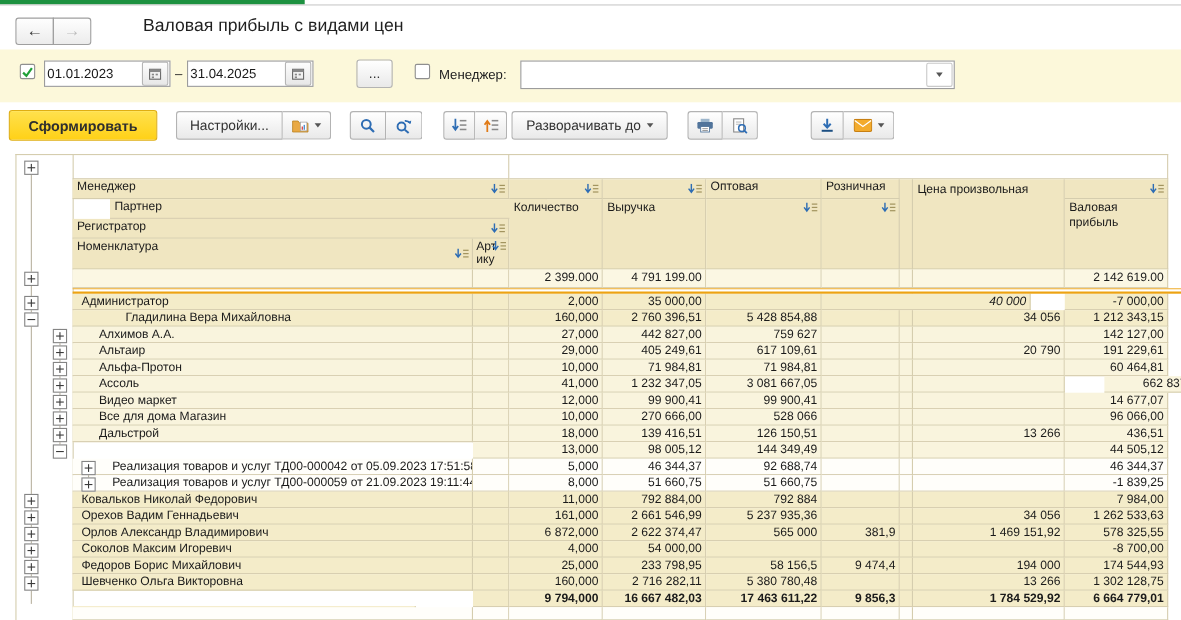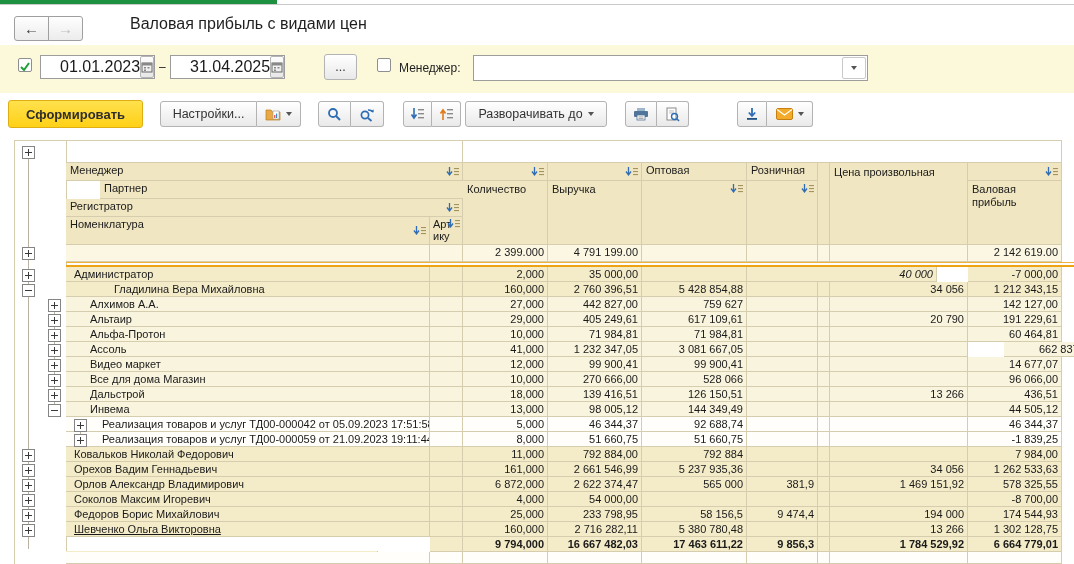--- a/index.html
+++ b/index.html
@@ -12,21 +12,21 @@
   
   .navbtn{width:35px;height:25px;border:1px solid #9f9f9f;background:linear-gradient(#fefefe,#ececec);
           display:flex;align-items:center;justify-content:center;font-size:15px;color:#3c3c3c;}
   #nav-back{left:14px;top:16px;border-radius:3px 0 0 3px;}
   #nav-fwd{left:48px;top:16px;border-radius:0 3px 3px 0;color:#bdbdbd;}
   #title{left:130px;top:15px;font-size:16px;color:#1f1f1f;}
   
   #filterbar{left:0;top:45px;width:1074px;height:48px;background:#fcf8da;}
   .checkbox{width:14px;height:14px;background:#fff;border:1px solid #8f8f8f;border-radius:2px;}
   .input{background:#fff;border:1px solid #9c9c9c;display:flex;align-items:center;}
-  .input .txt{flex:1;padding-left:19px;font-size:16px;}
+  .input .txt{flex:1;padding-left:2px;font-size:12px;}
   .inbtn{width:22px;height:20px;margin-right:1px;border:1px solid #b5b5b5;border-radius:2px;
          background:linear-gradient(#fdfdfd,#e7e7e7);display:flex;align-items:center;justify-content:center;}
   .caret{width:0;height:0;border-left:3.5px solid transparent;border-right:3.5px solid transparent;border-top:4px solid #555;}
   .lbl{font-size:12px;color:#222;}
   
   .btn{position:absolute;box-sizing:border-box;border:1px solid #b3b3b3;border-radius:3px;
        background:linear-gradient(#ffffff,#e9e9e9);display:flex;align-items:center;justify-content:center;
        font-size:12.5px;color:#333;gap:5px;}
   .btn.seg-l{border-radius:3px 0 0 3px;}
   .btn.seg-r{border-radius:0 3px 3px 0;border-left:none;}
@@ -380,21 +380,20 @@
     <div class="cell bg-g1 name" style="left: 66px; top: 247px; width: 364px; height: 15px;"><span style="padding-left:20px;">Дальстрой</span></div>
     <div class="cell bg-g1" style="left: 430px; top: 247px; width: 33px; height: 15px;"></div>
     <div class="cell bg-g1 num" style="left: 463px; top: 247px; width: 85px; height: 15px;">18,000</div>
     <div class="cell bg-g1 num" style="left: 548px; top: 247px; width: 94px; height: 15px;">139 416,51</div>
     <div class="cell bg-g1 num" style="left: 642px; top: 247px; width: 105px; height: 15px;">126 150,51</div>
     <div class="cell bg-g1 num" style="left: 747px; top: 247px; width: 71px; height: 15px;"></div>
     <div class="cell bg-g1 num" style="left: 818px; top: 247px; width: 12px; height: 15px;"></div>
     <div class="cell bg-g1 num" style="left: 830px; top: 247px; width: 138px; height: 15px;">13 266</div>
     <div class="cell bg-g1 num" style="left: 968px; top: 247px; width: 94px; height: 15px;">436,51</div>
     <div class="expbox plus" style="left: 48px; top: 249px;"></div>
-    <div class="cell bg-g1 name" style="left: 66px; top: 262px; width: 364px; height: 15px;"><span style="padding-left:20px;">Инвема</span></div>
     <div class="cell bg-g1" style="left: 430px; top: 262px; width: 33px; height: 15px;"></div>
     <div class="cell bg-g1 num" style="left: 463px; top: 262px; width: 85px; height: 15px;">13,000</div>
     <div class="cell bg-g1 num" style="left: 548px; top: 262px; width: 94px; height: 15px;">98 005,12</div>
     <div class="cell bg-g1 num" style="left: 642px; top: 262px; width: 105px; height: 15px;">144 349,49</div>
     <div class="cell bg-g1 num" style="left: 747px; top: 262px; width: 71px; height: 15px;"></div>
     <div class="cell bg-g1 num" style="left: 818px; top: 262px; width: 12px; height: 15px;"></div>
     <div class="cell bg-g1 num" style="left: 830px; top: 262px; width: 138px; height: 15px;"></div>
     <div class="cell bg-g1 num" style="left: 968px; top: 262px; width: 94px; height: 15px;">44 505,12</div>
     <div class="expbox minus" style="left: 48px; top: 264px;"></div>
     <div class="cell bg-det name" style="left: 66px; top: 277px; width: 364px; height: 15px;"><span style="padding-left:32px;">Реализация товаров и услуг ТД00-000042 от 05.09.2023 17:51:58</span></div>
@@ -460,21 +459,21 @@
     <div class="cell bg-g0 name" style="left: 66px; top: 367px; width: 364px; height: 15px;"><span style="padding-left:4px;">Федоров Борис Михайлович</span></div>
     <div class="cell bg-g0" style="left: 430px; top: 367px; width: 33px; height: 15px;"></div>
     <div class="cell bg-g0 num" style="left: 463px; top: 367px; width: 85px; height: 15px;">25,000</div>
     <div class="cell bg-g0 num" style="left: 548px; top: 367px; width: 94px; height: 15px;">233 798,95</div>
     <div class="cell bg-g0 num" style="left: 642px; top: 367px; width: 105px; height: 15px;">58 156,5</div>
     <div class="cell bg-g0 num" style="left: 747px; top: 367px; width: 71px; height: 15px;">9 474,4</div>
     <div class="cell bg-g0 num" style="left: 818px; top: 367px; width: 12px; height: 15px;"></div>
     <div class="cell bg-g0 num" style="left: 830px; top: 367px; width: 138px; height: 15px;">194 000</div>
     <div class="cell bg-g0 num" style="left: 968px; top: 367px; width: 94px; height: 15px;">174 544,93</div>
     <div class="expbox plus" style="left: 22px; top: 369px;"></div>
-    <div class="cell bg-g0 name" style="left: 66px; top: 382px; width: 364px; height: 15px; text-decoration: underline;"><span style="padding-left:4px;">Шевченко Ольга Викторовна</span></div>
+    <div class="cell bg-g0 name" style="left: 66px; top: 382px; width: 364px; height: 15px;"><span style="padding-left:4px;">Шевченко Ольга Викторовна</span></div>
     <div class="cell bg-g0" style="left: 430px; top: 382px; width: 33px; height: 15px;"></div>
     <div class="cell bg-g0 num" style="left: 463px; top: 382px; width: 85px; height: 15px;">160,000</div>
     <div class="cell bg-g0 num" style="left: 548px; top: 382px; width: 94px; height: 15px;">2 716 282,11</div>
     <div class="cell bg-g0 num" style="left: 642px; top: 382px; width: 105px; height: 15px;">5 380 780,48</div>
     <div class="cell bg-g0 num" style="left: 747px; top: 382px; width: 71px; height: 15px;"></div>
     <div class="cell bg-g0 num" style="left: 818px; top: 382px; width: 12px; height: 15px;"></div>
     <div class="cell bg-g0 num" style="left: 830px; top: 382px; width: 138px; height: 15px;">13 266</div>
     <div class="cell bg-g0 num" style="left: 968px; top: 382px; width: 94px; height: 15px;">1 302 128,75</div>
     <div class="expbox plus" style="left: 22px; top: 384px;"></div>
     <div class="cell bg-tot name" style="left: 66px; top: 411px; width: 312px; height: 15px; text-decoration: underline;"><span style="padding-left:4px;">Итого</span></div>

